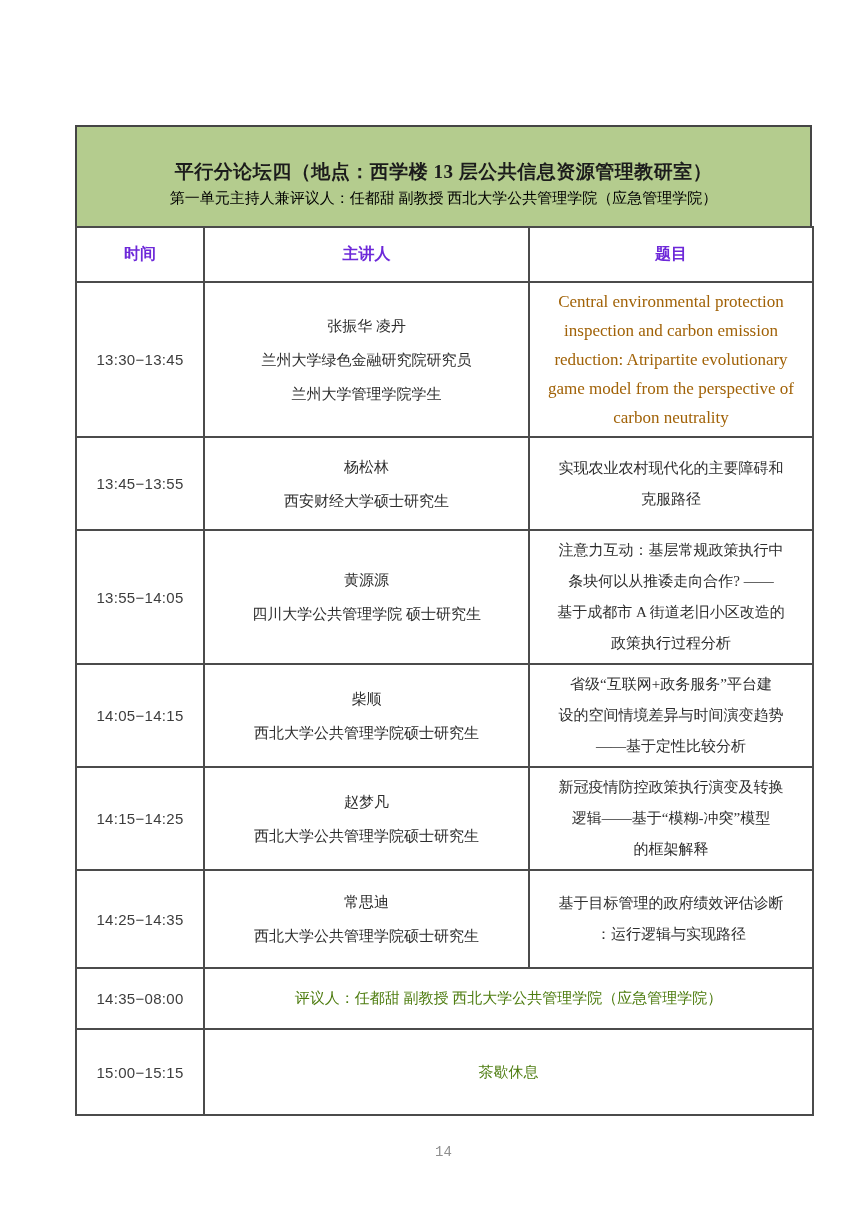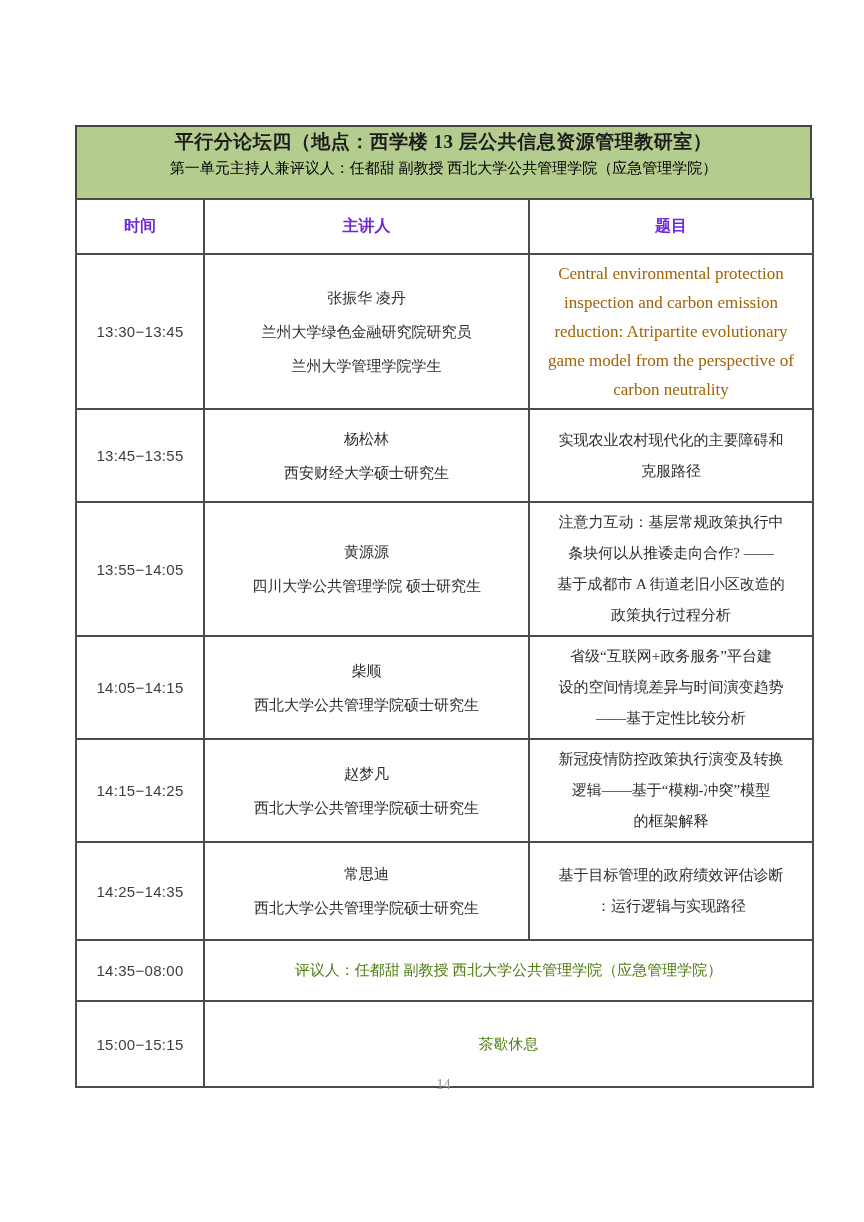--- a/index.html
+++ b/index.html
@@ -19,25 +19,25 @@
   .content {
     position: absolute;
     left: 75px;
     top: 125px;
     width: 737px;
   }
   
   .forum-header {
     box-sizing: border-box;
     width: 737px;
-    height: 75px;
+    height: 103px;
     background: #b4cc8e;
     border: 2px solid #454545;
     text-align: center;
-    padding-top: 2px;
+    padding-top: 32px;
   }
   .forum-title {
     font-size: 19px;
     font-weight: bold;
     color: #1c1c1c;
     letter-spacing: 0.5px;
     line-height: 26px;
   }
   .forum-subtitle {
     font-size: 15px;
@@ -104,25 +104,25 @@
   tr.r3 td { height: 119px; }
   tr.r4 td { height: 99px; }
   tr.r5 td { height: 97px; }
   tr.r6 td { height: 98px; }
   tr.r7 td { height: 61px; }
   tr.r8 td { height: 86px; }
   .page-number {
     position: absolute;
     left: 75px;
     width: 737px;
-    top: 1077px;
+    top: 1144px;
     text-align: center;
     font-size: 14px;
     color: #8f8f8f;
-    font-family: Liberation Serif, serif;
+    font-family: Liberation Mono, monospace;
   }
 </style>
 </head>
 <body>
 
 <div class="page">
 
   <div class="content">
 
     <div class="forum-header">

